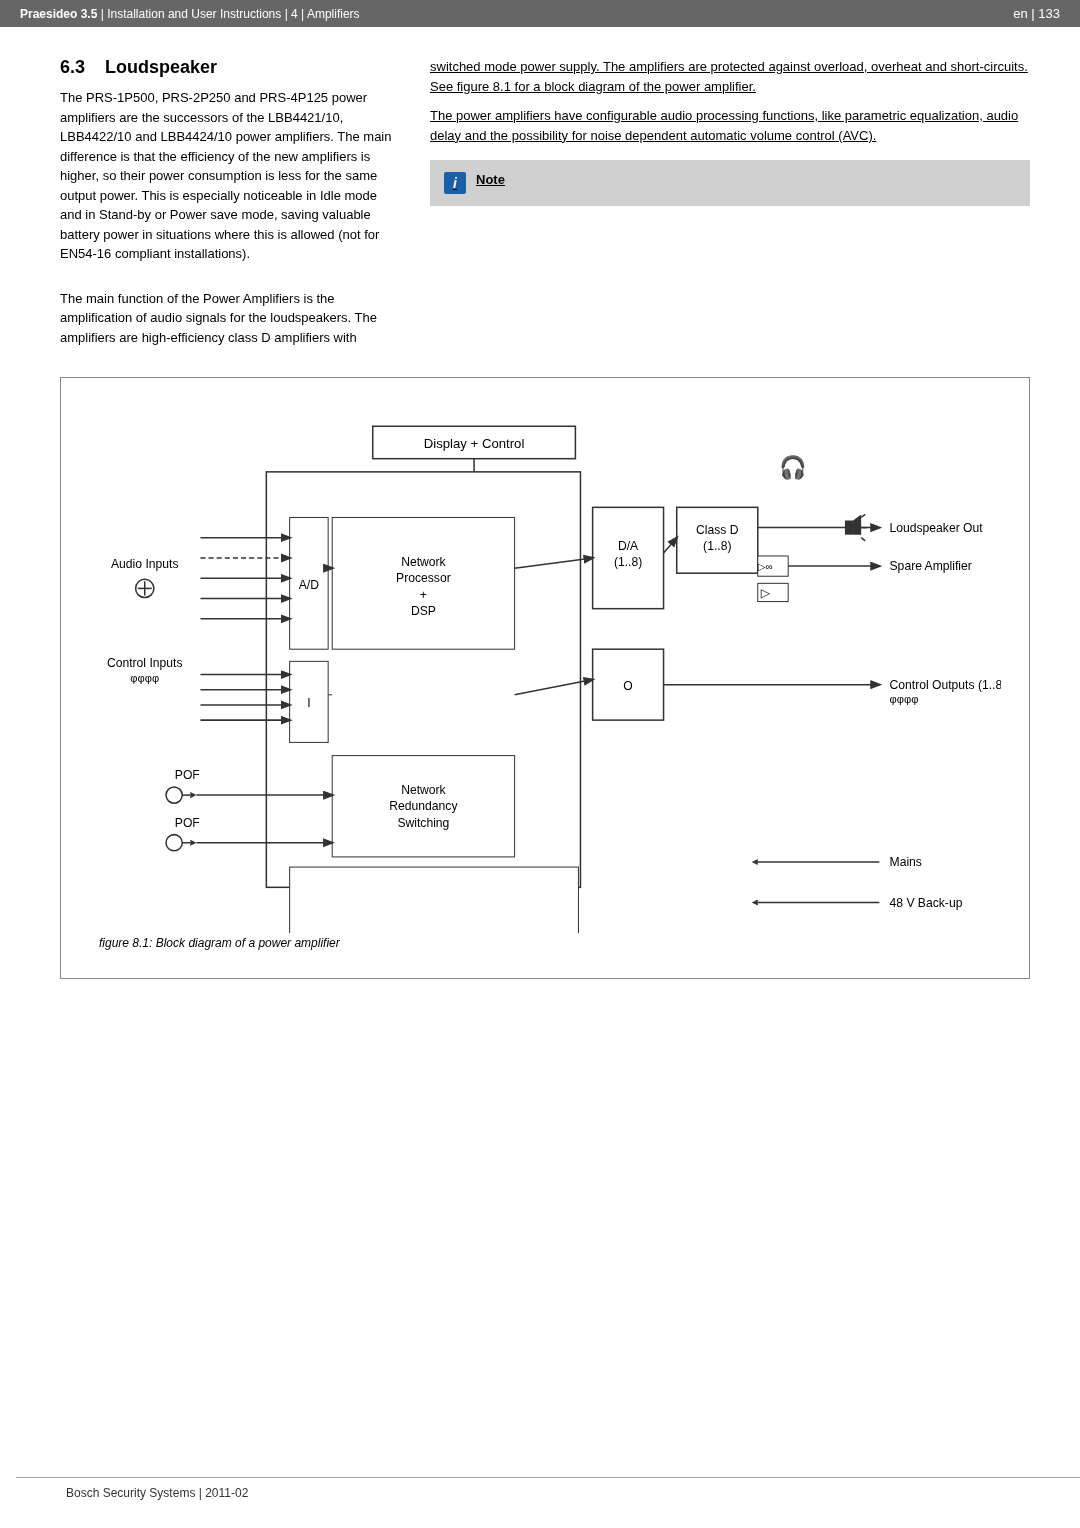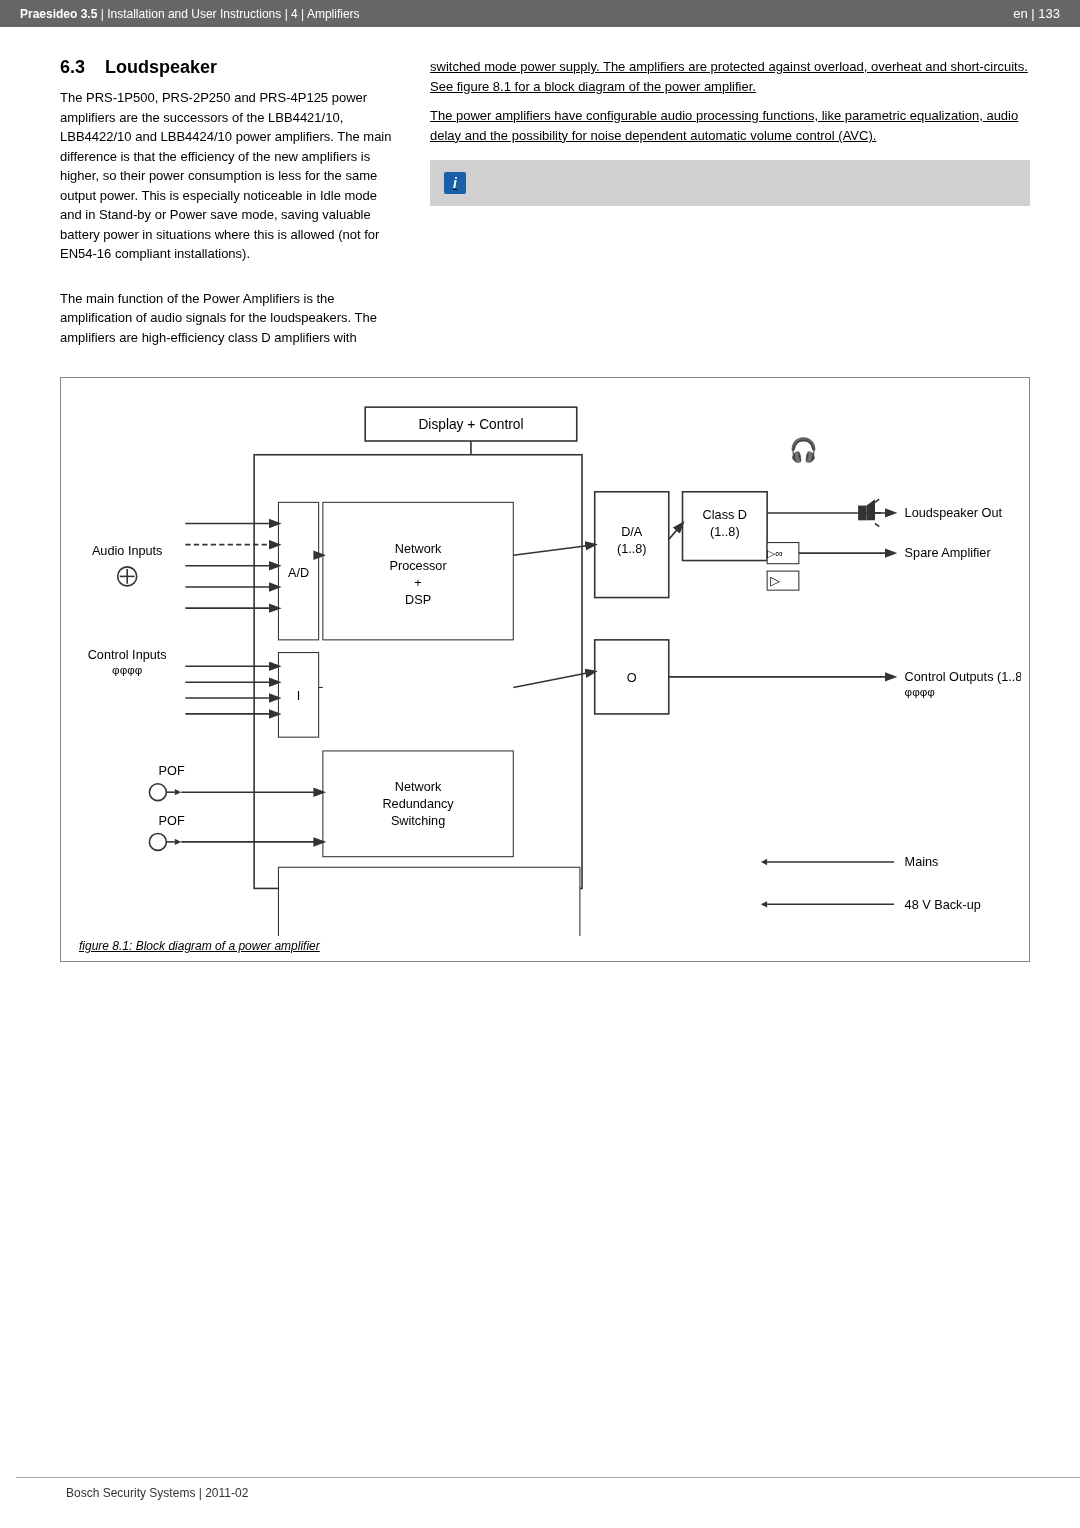--- a/index.html
+++ b/index.html
@@ -96,24 +96,23 @@
     }
     .note-content p {
       margin: 0;
       font-size: 12.5px;
       line-height: 1.45;
     }
 
     
     .diagram-container {
       border: 1px solid #888;
-      padding: 8px;
+      padding: 28px;
       margin: 20px 0;
       position: relative;
-      text-decoration: underline;
     }
     .diagram-svg {
       width: 100%;
     }
     .diagram-caption {
       font-size: 12px;
       font-style: italic;
       text-align: left;
       margin-top: 0;
       margin-left: 10px;
@@ -166,20 +165,21 @@
       <br>
       <p>The main function of the Power Amplifiers is the amplification of audio signals for the loudspeakers. The amplifiers are high-efficiency class D amplifiers with</p>
     </div>
     <div class="col-right">
       <p>switched mode power supply. The amplifiers are protected against overload, overheat and short-circuits. See figure 8.1 for a block diagram of the power amplifier.</p>
       <p>The power amplifiers have configurable audio processing functions, like parametric equalization, audio delay and the possibility for noise dependent automatic volume control (AVC).</p>
 
       <div class="note-box">
         <div class="note-icon">i</div>
         <div class="note-content">
+          <span class="note-title">Note</span>
         </div>
       </div>
     </div>
   </div>
 
   <div class="diagram-container">
     <svg class="diagram-svg" viewBox="0 0 900 520" xmlns="http://www.w3.org/2000/svg">
 
       <rect x="280" y="20" width="200" height="32" fill="white" stroke="#333" stroke-width="1.5"></rect>
       <text x="380" y="41" text-anchor="middle" font-size="13" font-family="Arial">Display + Control</text>

